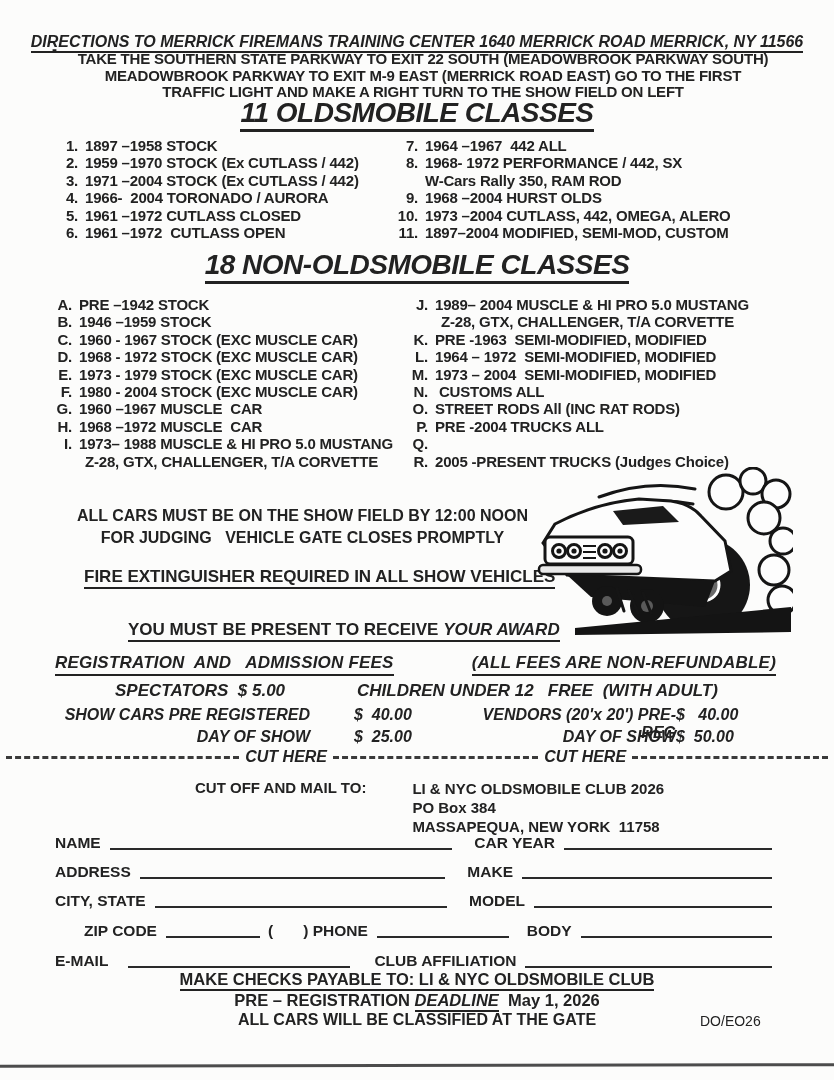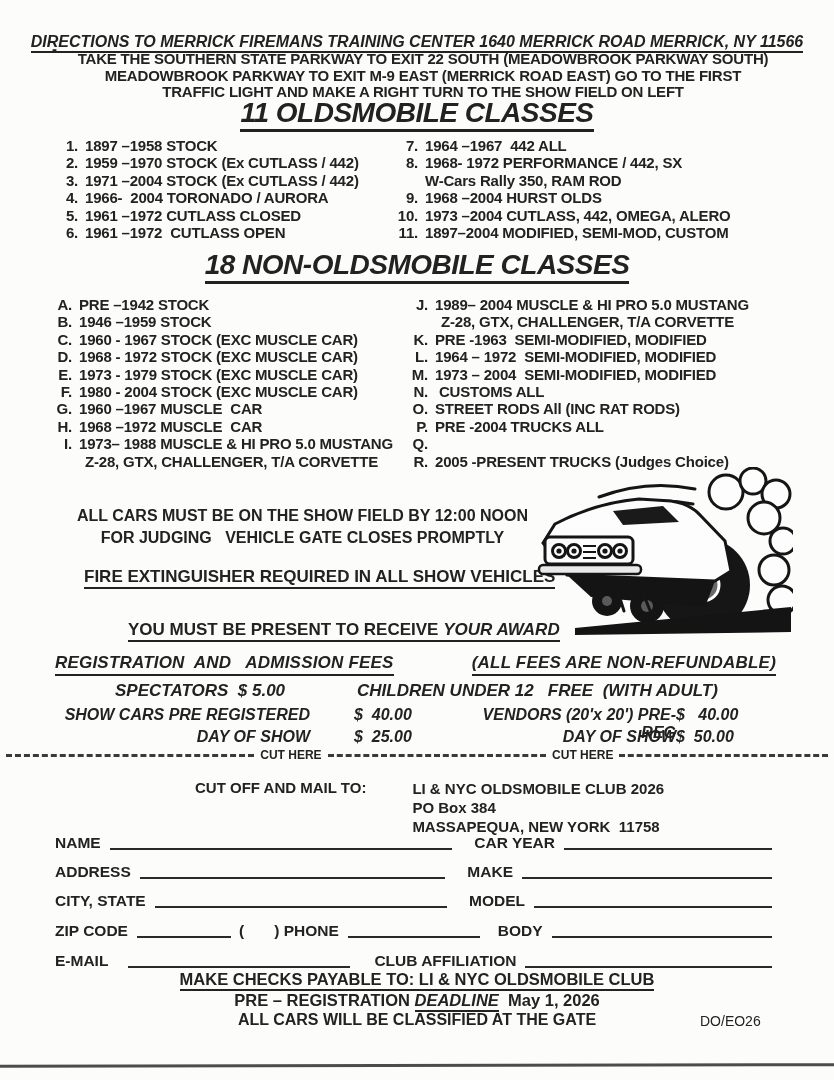--- a/index.html
+++ b/index.html
@@ -49,31 +49,31 @@
   .children-fee { margin-left:72px; }
   .fee-row { left:0; right:0; display:flex; padding:0 58px 0 55px; font-size:16px; font-style:italic; }
   .fee-row-1 { top:706px; }
   .fee-row-2 { top:728px; }
   .fee-l-label { flex:0 0 255px; text-align:right; }
   .fee-l-price { flex:0 0 118px; padding-left:44px; }
   .fee-r-label { flex:1 1 auto; text-align:right; }
   .fee-r-price { flex:0 0 100px; text-align:left; }
 
   
-  .cutline { top:748px; left:0; right:0; display:flex; align-items:center; font-size:12px; }
+  .cutline { top:748px; left:0; right:0; display:flex; align-items:center; font-size:16px; font-style:italic; }
   .dashseg { border-top:3px dashed #3a3a3a; height:0; margin:0 6px; }
   .d1 { flex:25 0 0; } .d2 { flex:22 0 0; } .d3 { flex:21 0 0; }
 
   
   .mailto { top:767px; left:195px; display:flex; font-size:15px;margin-top:12px; }
   .mailto-lines { margin-left:46px; line-height:19px; }
 
   
   .frow { left:0; right:0; display:flex; align-items:flex-end; height:24px; padding:0 62px 0 55px; font-size:15.5px; }
-  .fr1 { top:828px; } .fr2 { top:857px; } .fr3 { top:886px; } .fr4 { top:916px; } .fr5 { top:946px; }
+  .fr1 { top:828px; } .fr2 { top:857px; } .fr3 { top:886px; } .fr4 { top:916px;margin-left:29px; } .fr5 { top:946px; }
   .flabel { white-space:pre; padding-right:9px; line-height:18px; }
   .fline { border-bottom:2px solid #2a2a2a; height:2px; margin-bottom:2px; }
   .grow { flex:1 1 auto; }
 
   
   .foot1 { top:970px; left:0; right:0; text-align:center; font-size:16.5px; }
   .foot2 { top:991px; left:0; right:0; text-align:center; font-size:16.5px; }
   .foot3 { top:1011px; left:0; right:0; text-align:center; font-size:16px; }
   .doc-code { top:1013px; left:700px; font-size:14px; font-weight:400; }
 

